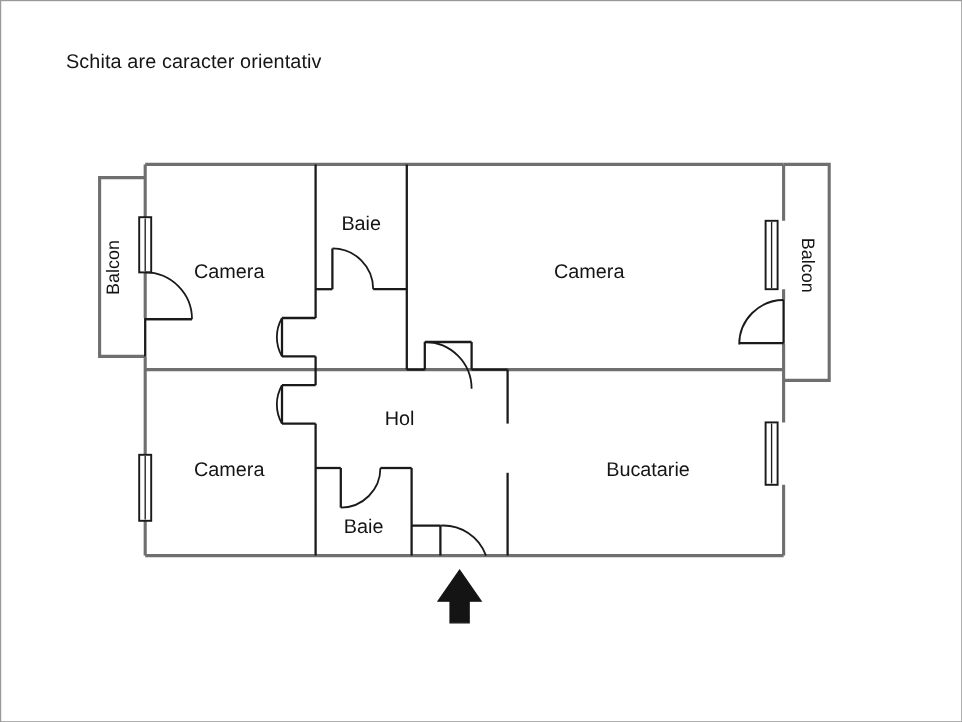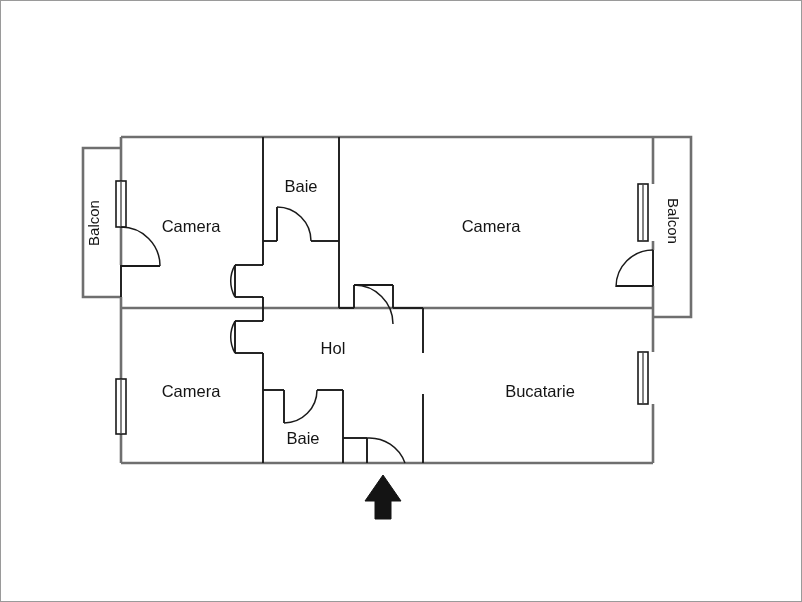--- a/index.html
+++ b/index.html
@@ -44,20 +44,21 @@
     font-family: "Liberation Sans", sans-serif;
     font-size: 15px;
     fill: #141414;
   }
 </style>
 </head>
 <body>
 
 <div id="page">
 
+  <div id="title">Schita are caracter orientativ</div>
 
   <svg id="plan" width="802" height="602" viewBox="0 0 802 602">
 
     <g fill="none" stroke="#6f6f6f" stroke-width="2.6">
 
       <path d="M120,136 L652,136"></path>
 
       <path d="M120,462 L652,462"></path>
 
       <path d="M120,136 L120,180"></path>

